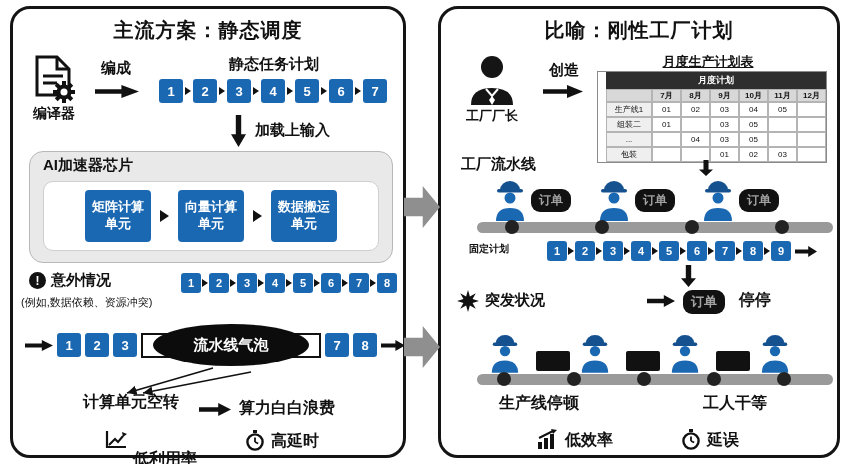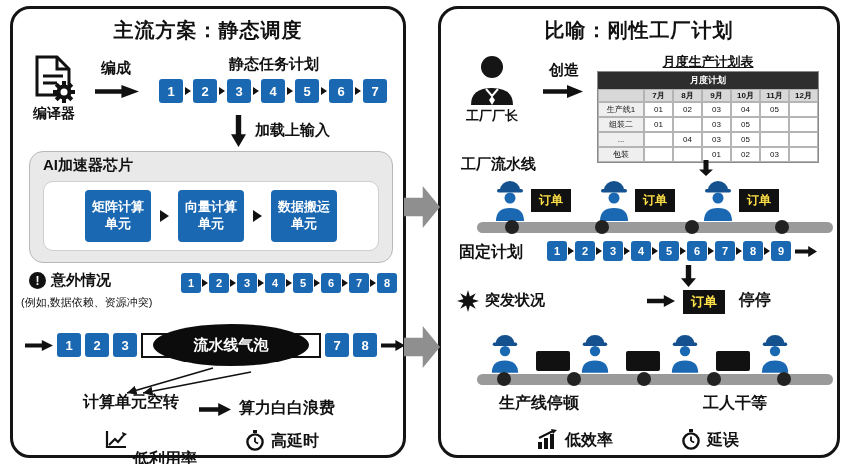--- a/index.html
+++ b/index.html
@@ -18,36 +18,36 @@
   .n24 .nbox{width:24px;height:24px;font-size:13px;}
   .n20 .nbox{width:20px;height:20px;font-size:11px;}
   .tri{width:0;height:0;border-top:4px solid transparent;border-bottom:4px solid transparent;border-left:6px solid #111;margin:0 2px;}
   .n20 .tri{margin:0 1px;border-left-width:6px;}
   .nrow .nitem:last-child .tri{display:none;}
   .gap .nitem{margin-right:4px;}
   
   .arr-r{background:#111;clip-path:polygon(0 32%,60% 32%,60% 0,100% 50%,60% 100%,60% 68%,0 68%);}
   .arr-d{background:#111;clip-path:polygon(32% 0,68% 0,68% 60%,100% 60%,50% 100%,0 60%,32% 60%);}
   .arr-big{background:#8f8f8f;clip-path:polygon(0 28%,52% 28%,52% 0,100% 50%,52% 100%,52% 72%,0 72%);z-index:10;}
-  .badge{background:#111;color:#fde047;font-weight:bold;font-size:12px;padding:3px 8px;display:inline-block;}
+  .badge{background:#111;color:#a3a3a3;font-weight:bold;font-size:12px;padding:3px 8px;display:inline-block;border-radius:9px;}
   .bubble{background:#0c0c0c;border-radius:50%;color:#fff;font-weight:bold;display:flex;align-items:center;justify-content:center;}
   .excl{width:17px;height:17px;border-radius:50%;background:#111;color:#fff;font-weight:bold;font-size:12px;display:flex;align-items:center;justify-content:center;}
   
   .chip{background:#e9e9e9;border:1px solid #b8b8b8;border-radius:14px;}
   .chip-inner{background:#fff;border:1px solid #cfcfcf;border-radius:10px;display:flex;align-items:center;justify-content:center;}
   .unit-item{display:flex;align-items:center;}
   .unit{background:#1a67b2;color:#fff;font-weight:bold;font-size:13px;width:66px;height:52px;display:flex;align-items:center;justify-content:center;text-align:center;border-radius:4px;line-height:1.3;padding:2px;}
   .unit-item .tri{margin:0 9px;border-left-width:9px;border-top-width:6px;border-bottom-width:6px;}
   .unit-item:last-child .tri{display:none;}
   
   .belt{position:absolute;background:#9a9a9a;border-radius:6px;height:11px;}
   .roller{position:absolute;width:14px;height:14px;border-radius:50%;background:#222;top:-2px;}
   .screen{position:absolute;background:#111;border-radius:2px;width:34px;height:20px;}
   
-  .ptable{display:grid;grid-template-columns:46px repeat(6,29px);border:1px solid #8a8a8a;background:#fff;}
+  .ptable{display:grid;grid-template-columns:46px repeat(6,29px);border:1px solid #8a8a8a;background:#fff;padding-left:8px;}
   .t-title{grid-column:1/-1;background:#2e2e2e;color:#fff;font-weight:bold;font-size:9px;text-align:center;padding:2px 0;}
   .pc{border:1px solid #b4b4b4;display:flex;align-items:center;justify-content:center;height:15px;font-size:8px;}
   .pc.h{background:#d8d8d8;font-weight:bold;height:13px;}
   .pc.l{background:#efefef;text-align:center;}
 </style>
 </head>
 <body>
 
 <section class="panel" id="left-panel">
   <h1 class="panel-title">主流方案：静态调度</h1>
@@ -302,21 +302,21 @@
   </svg>
   <span class="abs badge" style="left:298px;top:180px;">订单</span>
 
   <div class="belt" style="left:36px;top:213px;width:356px;">
     <div class="roller" style="left:28px;"></div>
     <div class="roller" style="left:118px;"></div>
     <div class="roller" style="left:208px;"></div>
     <div class="roller" style="left:298px;"></div>
   </div>
 
-  <div class="abs b" style="left:18px;top:233px;font-size:16px;">固定计划</div>
+  <div class="abs b" style="left:28px;top:233px;font-size:10px;">固定计划</div>
   <div class="abs nrow n20" style="left:106px;top:232px;">
       <span class="nitem">
         <span class="nbox">1</span>
         <span class="tri"></span>
       </span>
       <span class="nitem">
         <span class="nbox">2</span>
         <span class="tri"></span>
       </span>
       <span class="nitem">

